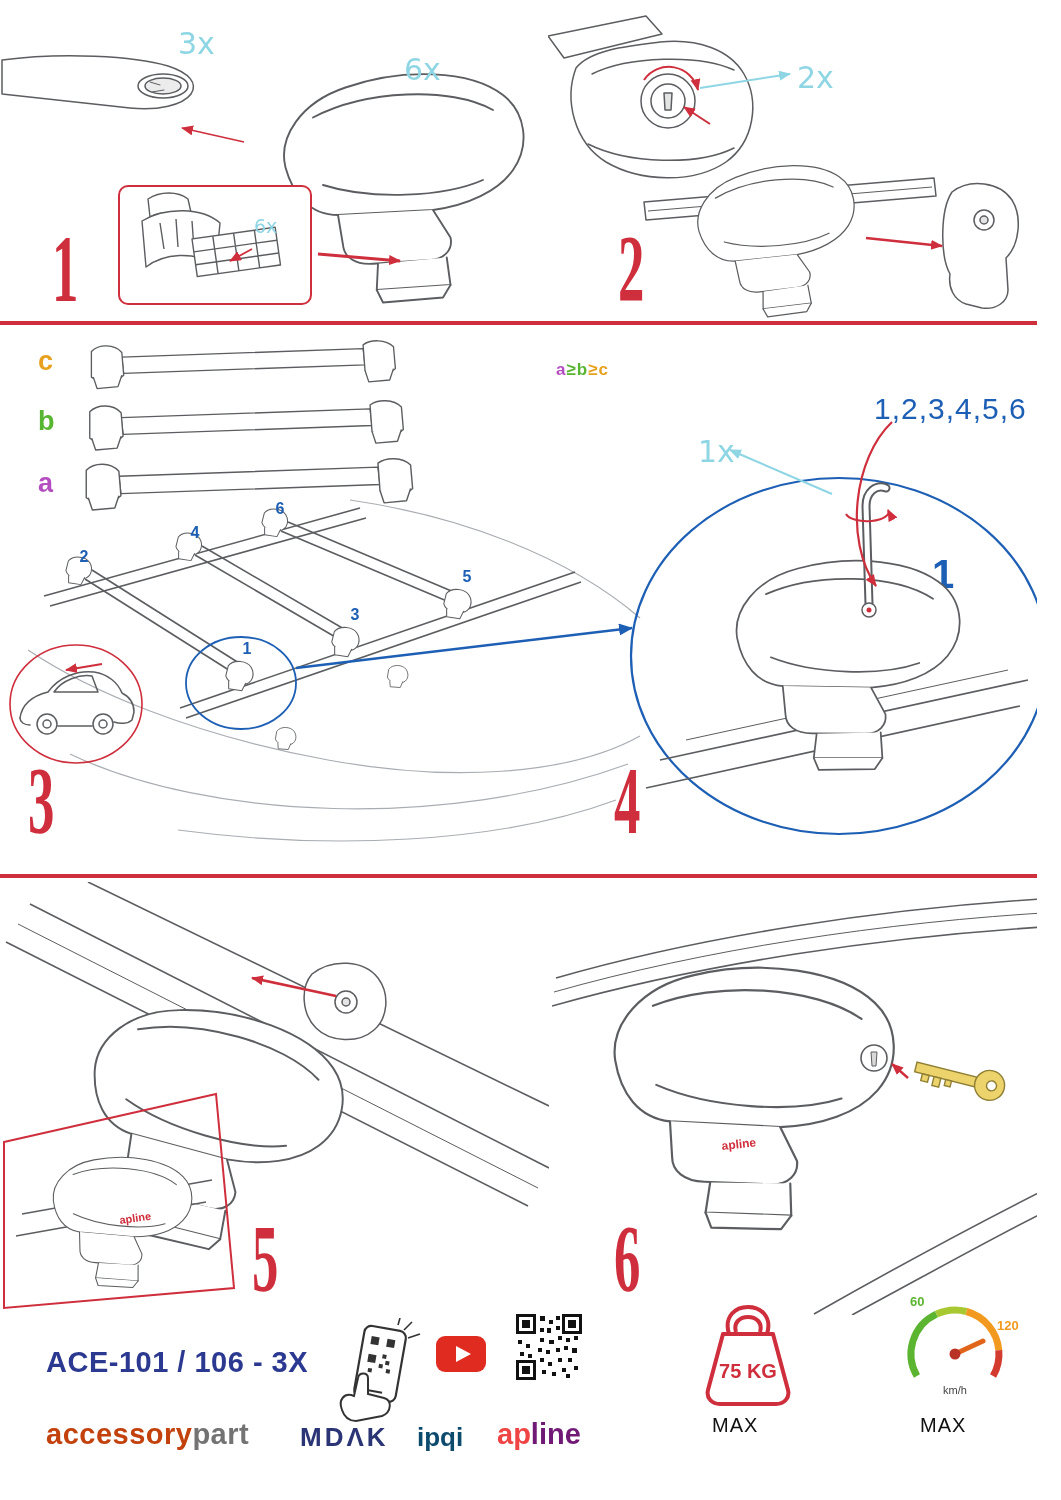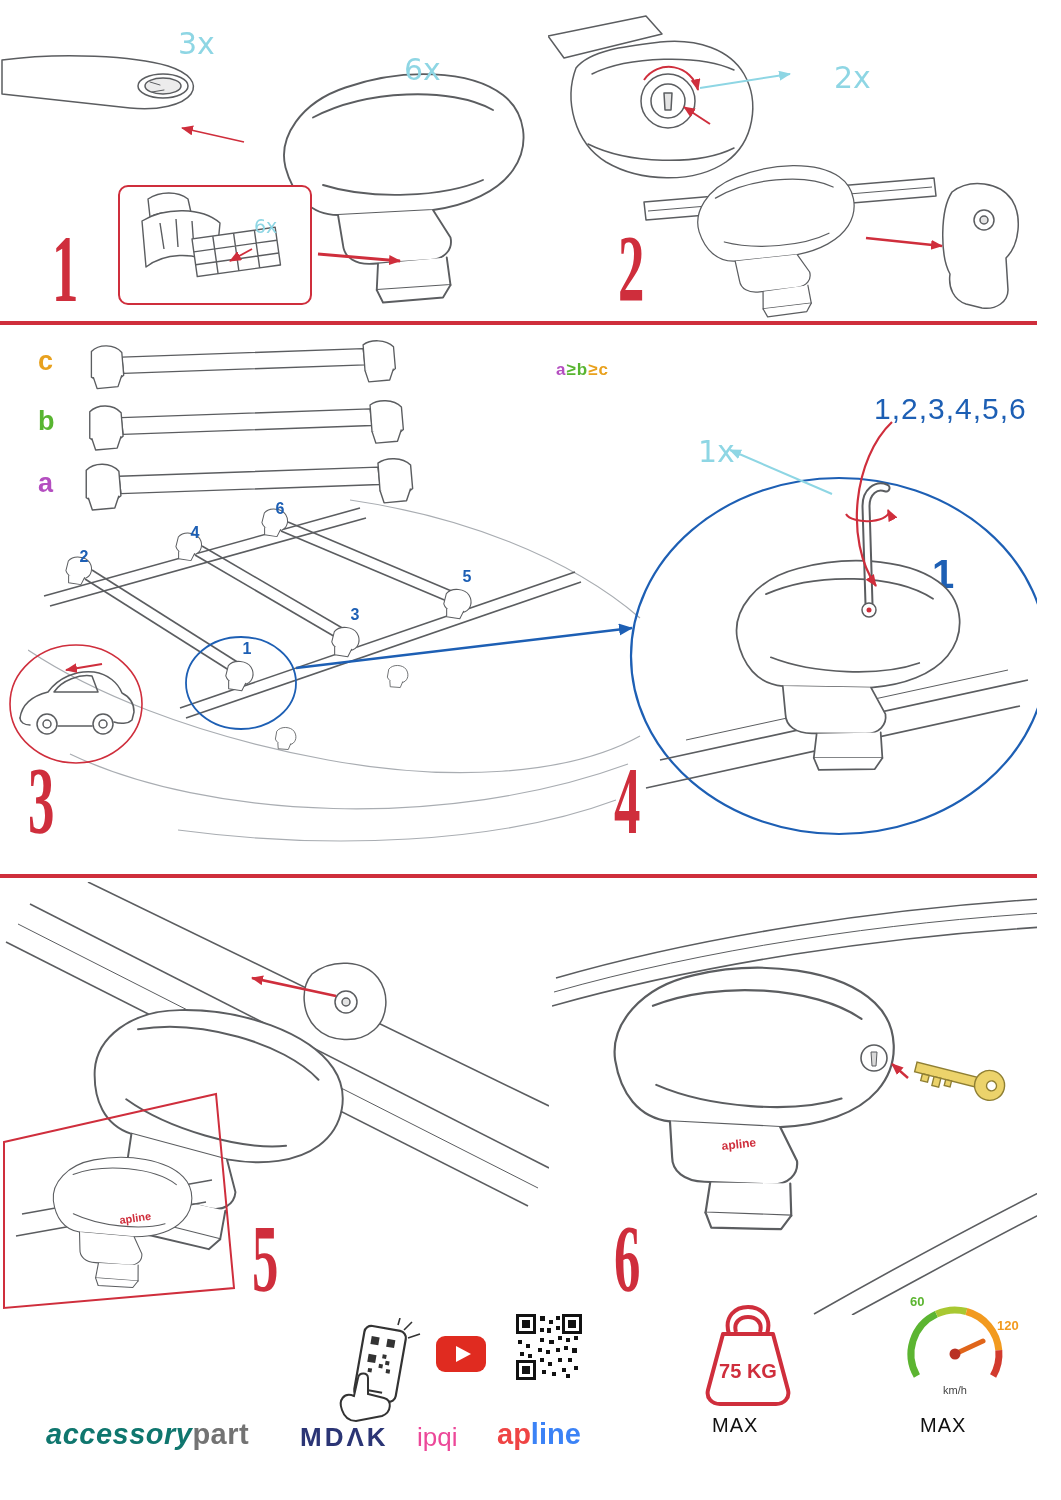--- a/index.html
+++ b/index.html
@@ -12,25 +12,25 @@
   .divider { position:absolute; left:0; width:1061px; height:4px; background:#cf2e3c; }
   .size-label { position:absolute; font-weight:700; font-size:27px; }
   .formula { position:absolute; font-weight:700; font-size:17px; letter-spacing:1px; }
   .formula .fa { color:#b44ec0; } .formula .fg1 { color:#58b531; } .formula .fb { color:#58b531; }
   .formula .fg2 { color:#e8a11e; } .formula .fc { color:#e8a11e; }
   .seq { position:absolute; font-weight:400; font-size:30px; color:#1d5fb4; letter-spacing:1px; }
   .big-one { position:absolute; font-weight:700; font-size:40px; color:#1d5fb4; }
   .detail-box { position:absolute; border:2px solid #cf2e3c; border-radius:10px; background:#fff; }
   .model { position:absolute; font-weight:700; font-size:29px; color:#2b3990; letter-spacing:0.5px; }
   .brand { position:absolute; font-weight:700; font-size:29px; letter-spacing:0.5px; }
-  .brand .dark { color:#0f766e;font-style:italic; } .brand .red { color:#737373; }
+  .brand .dark { color:#c2410c; } .brand .red { color:#737373; }
   .mdak { position:absolute; font-weight:700; font-size:26px; color:#2b3575; letter-spacing:3px; }
-  .ipqi { position:absolute; font-weight:400; font-size:26px; color:#ec4899; }
+  .ipqi { position:absolute; font-weight:700; font-size:26px; color:#0c4a6e; }
   .apline { position:absolute; font-weight:700; font-size:29px; }
-  .apline .dark { color:#ef4444; } .apline .red { color:#3b82f6; }
+  .apline .dark { color:#ef4444; } .apline .red { color:#701a75; }
   .max { position:absolute; font-weight:400; font-size:20px; color:#101010; letter-spacing:1px; }
   svg text { font-family:"Liberation Sans", sans-serif; }
 </style>
 </head>
 <body>
 
 <div class="page">
 
   <svg width="0" height="0" style="position:absolute">
     <defs>
@@ -117,21 +117,21 @@
     </g>
     <use href="#foot" transform="translate(136,156) scale(0.82) rotate(-3)"></use>
     <g stroke="#5b5d60" stroke-width="1.5" fill="#ffffff" stroke-linejoin="round">
       <path d="M404,186 C422,172 452,176 464,194 C474,210 472,238 458,252 L460,284 C460,296 448,304 434,302 L418,298 C406,294 400,282 402,268 C392,250 392,204 404,186 Z"></path>
       <circle cx="436" cy="214" r="10"></circle>
       <circle cx="436" cy="214" r="4" fill="#e4e4e4"></circle>
     </g>
     <line x1="318" y1="232" x2="394" y2="240" stroke="#cf2e3c" stroke-width="2.6" marker-end="url(#mr)"></line>
   </svg>
 
-  <div class="qty" style="left:834px;top:60px">2x</div>
+  <div class="qty" style="left:797px;top:60px">2x</div>
   <div class="step-num" style="left:618px;top:232px">2</div>
 
   <div class="divider" style="top:321px"></div>
 
   <div class="size-label" style="left:38px;top:346px;color:#e8a11e">c</div>
   <div class="size-label" style="left:38px;top:406px;color:#58b531">b</div>
   <div class="size-label" style="left:38px;top:468px;color:#b44ec0">a</div>
 
   <svg class="abs" style="left:66px;top:330px" width="432" height="198">
     <use href="#minibar" transform="translate(14,12) scale(0.95)"></use>
@@ -269,20 +269,21 @@
       <path d="M-62,-5 L0,-5 L0,5 L-62,5 Z" fill="#ecd36b" stroke="#8f7f33" stroke-width="1.4"></path>
       <path d="M-54,5 h7 v7 h-7 Z M-42,5 h7 v9 h-7 Z M-30,5 h6 v6 h-6 Z" fill="#ecd36b" stroke="#8f7f33" stroke-width="1.4"></path>
       <circle cx="14" cy="0" r="15" fill="#ecd36b" stroke="#8f7f33" stroke-width="1.4"></circle>
       <circle cx="16" cy="0" r="5" fill="#ffffff" stroke="#8f7f33" stroke-width="1.4"></circle>
     </g>
     <line x1="356" y1="196" x2="340" y2="182" stroke="#cf2e3c" stroke-width="2.4" marker-end="url(#mr)"></line>
   </svg>
 
   <div class="step-num" style="left:614px;top:1222px">6</div>
 
+  <div class="model" style="left:46px;top:1346px">ACE-101 / 106 - 3X</div>
 
   <div class="brand" style="left:46px;top:1418px">
     <span class="dark">accessory</span><span class="red">part</span>
   </div>
 
   <svg class="abs" style="left:328px;top:1318px" width="100" height="104">
     <g stroke="#333333" stroke-width="1.6" fill="none">
       <path d="M76,12 L84,4 M80,20 L92,16 M70,7 L72,0"></path>
     </g>
     <g transform="rotate(10 52 52)">

